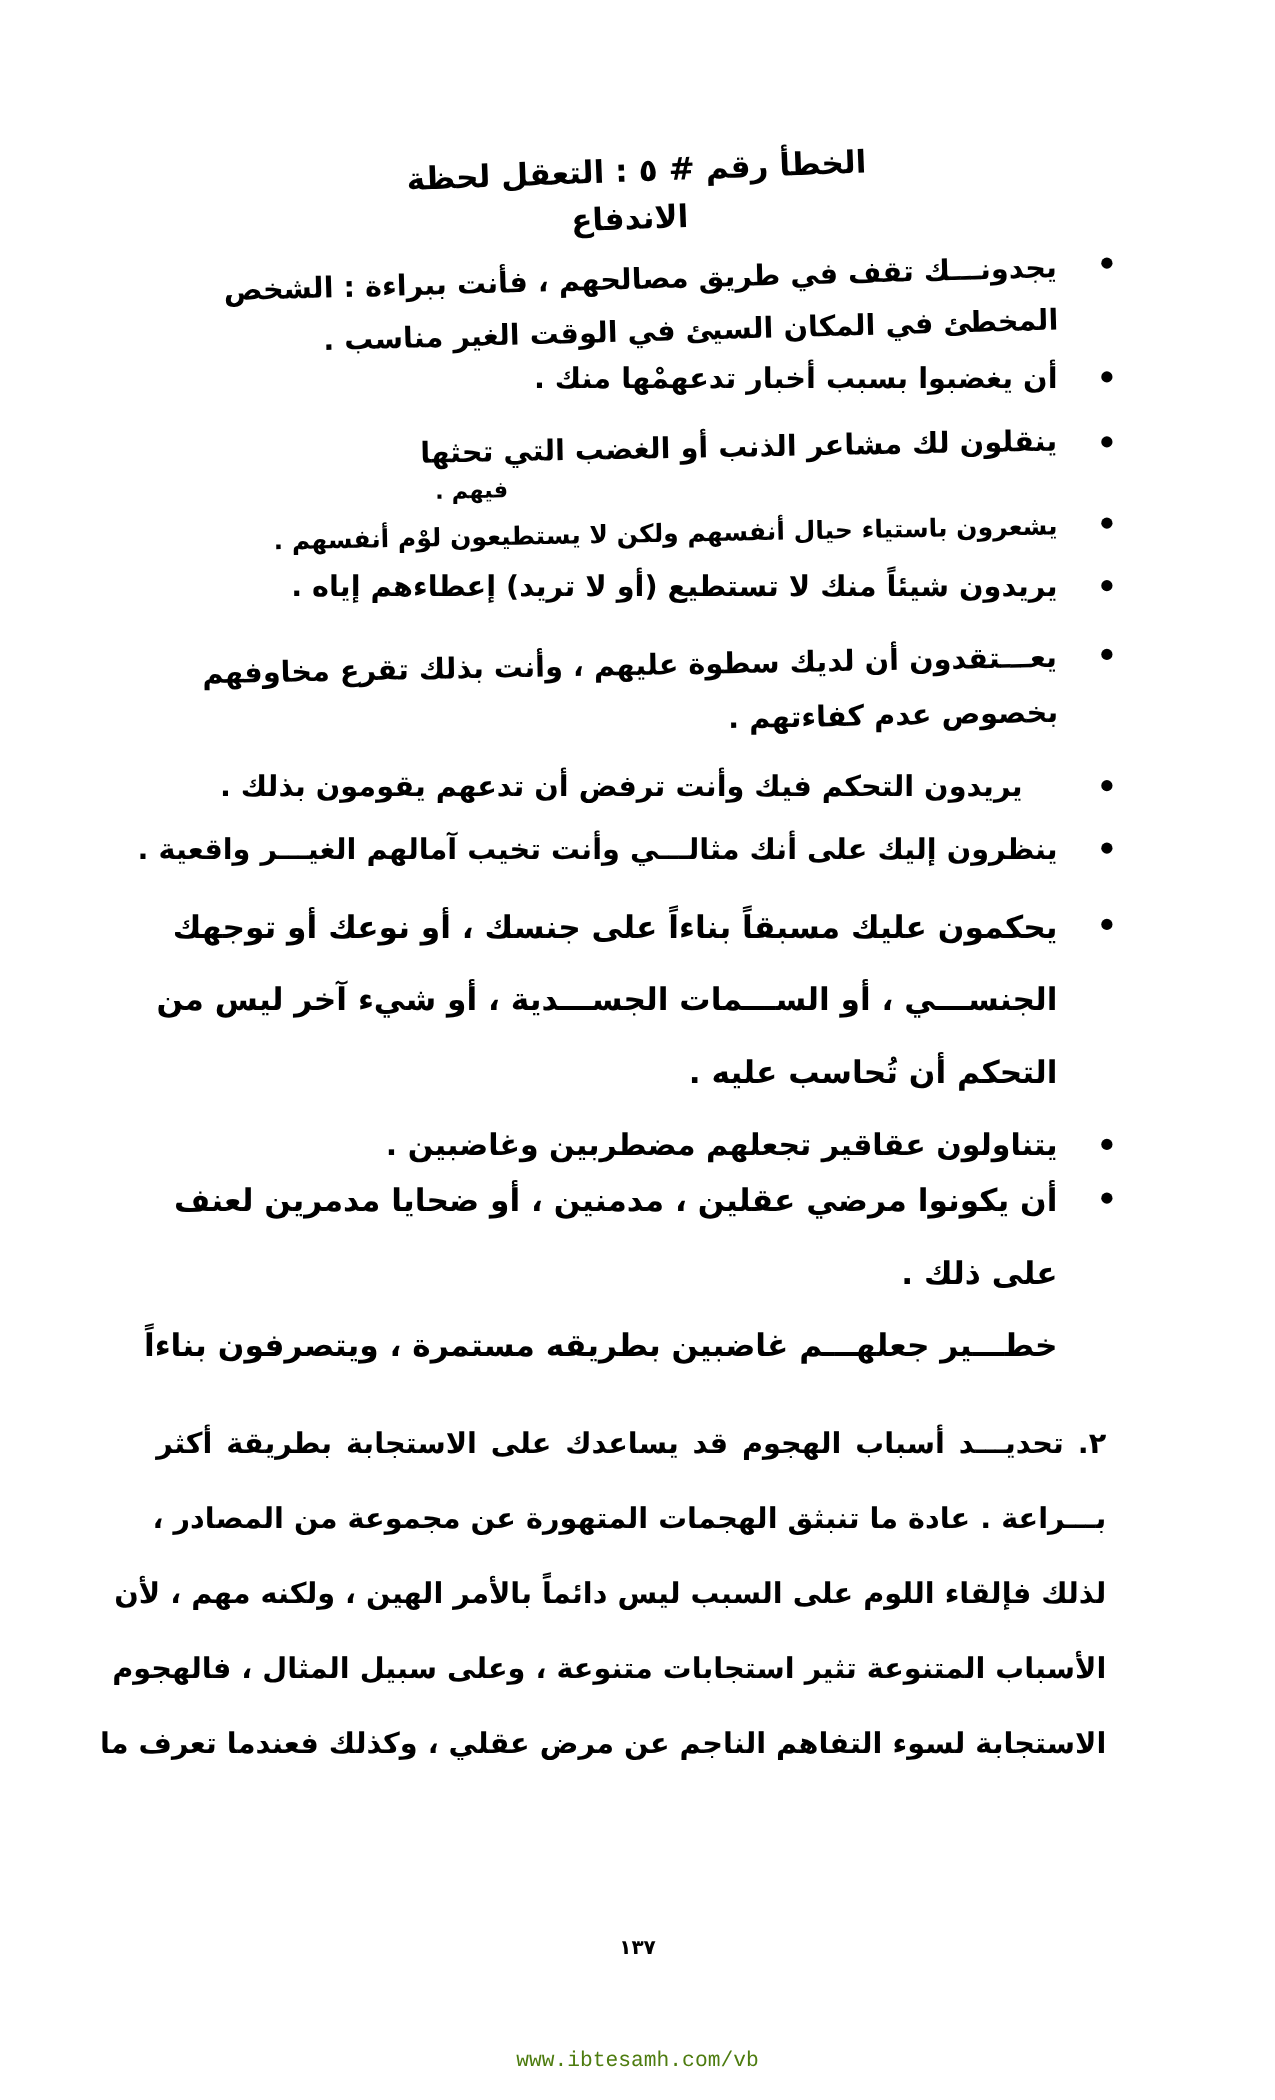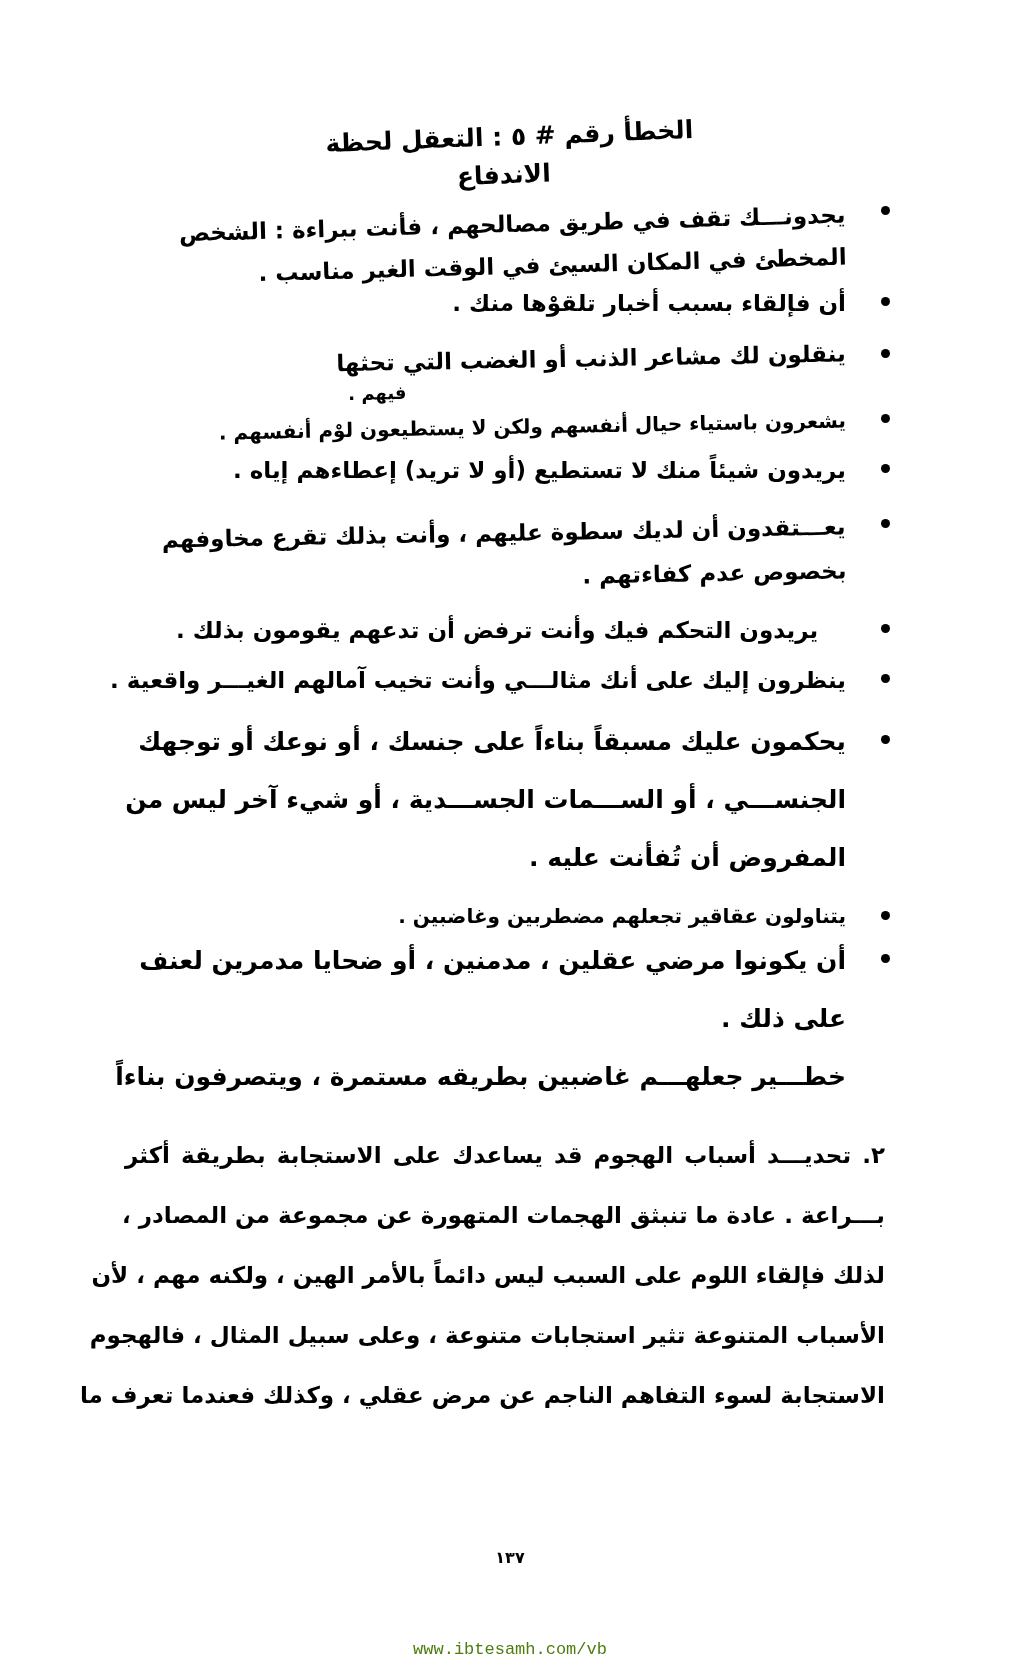--- a/index.html
+++ b/index.html
@@ -65,21 +65,21 @@
       <span class="dot" style="right:-22px;"></span>
       <span class="text tilt">
         <span class="line" style="line-height:44px;">يجدونـــك تقف في طريق مصالحهم ، فأنت ببراءة : الشخص</span>
         <span class="line" style="line-height:40px;">المخطئ في المكان السيئ في الوقت الغير مناسب .</span>
       </span>
     </div>
 
     <div class="bullet" style="top:283px;">
       <span class="dot" style="right:-22px;"></span>
       <span class="text">
-        <span class="line" style="line-height:40px;">أن فإلقاء بسبب أخبار تلقوْها منك .</span>
+        <span class="line" style="line-height:40px;">أن يغضبوا بسبب أخبار تدعهمْها منك .</span>
       </span>
     </div>
 
     <div class="bullet" style="top:335px;">
       <span class="dot" style="right:-22px;"></span>
       <span class="text tilt2">
         <span class="line" style="line-height:36px;">ينقلون لك مشاعر الذنب أو الغضب التي تحثها</span>
         <span class="line" style="line-height:26px; font-size:18px; padding-right:440px;">فيهم .</span>
       </span>
     </div>
@@ -118,28 +118,28 @@
       <span class="text">
         <span class="line" style="line-height:40px;">ينظرون إليك على أنك مثالـــي وأنت تخيب آمالهم الغيـــر واقعية .</span>
       </span>
     </div>
 
     <div class="bullet flat" style="top:713px;">
       <span class="dot" style="right:-22px; top:22px;"></span>
       <span class="text">
         <span class="line" style="font-size:25px;">يحكمون عليك مسبقاً بناءاً على جنسك ، أو نوعك أو توجهك</span>
         <span class="line" style="font-size:25px;">الجنســـي ، أو الســـمات الجســـدية ، أو شيء آخر ليس من</span>
-        <span class="line" style="font-size:25px;">المفروض أن تُفأنت عليه .</span>
+        <span class="line" style="font-size:25px;">التحكم أن تُحاسب عليه .</span>
       </span>
     </div>
 
     <div class="bullet" style="top:893px;">
       <span class="dot" style="right:-22px; top:18px;"></span>
       <span class="text">
-        <span class="line" style="line-height:46px; font-size:20px;">يتناولون عقاقير تجعلهم مضطربين وغاضبين .</span>
+        <span class="line" style="line-height:46px; font-size:24px;">يتناولون عقاقير تجعلهم مضطربين وغاضبين .</span>
       </span>
     </div>
 
     <div class="bullet flat" style="top:932px;">
       <span class="dot" style="right:-22px; top:22px;"></span>
       <span class="text">
         <span class="line" style="font-size:25px;">أن يكونوا مرضي عقلين ، مدمنين ، أو ضحايا مدمرين لعنف</span>
         <span class="line" style="font-size:25px;">على ذلك .</span>
         <span class="line" style="font-size:25px;">خطـــير جعلهـــم غاضبين بطريقه مستمرة ، ويتصرفون بناءاً</span>
       </span>

